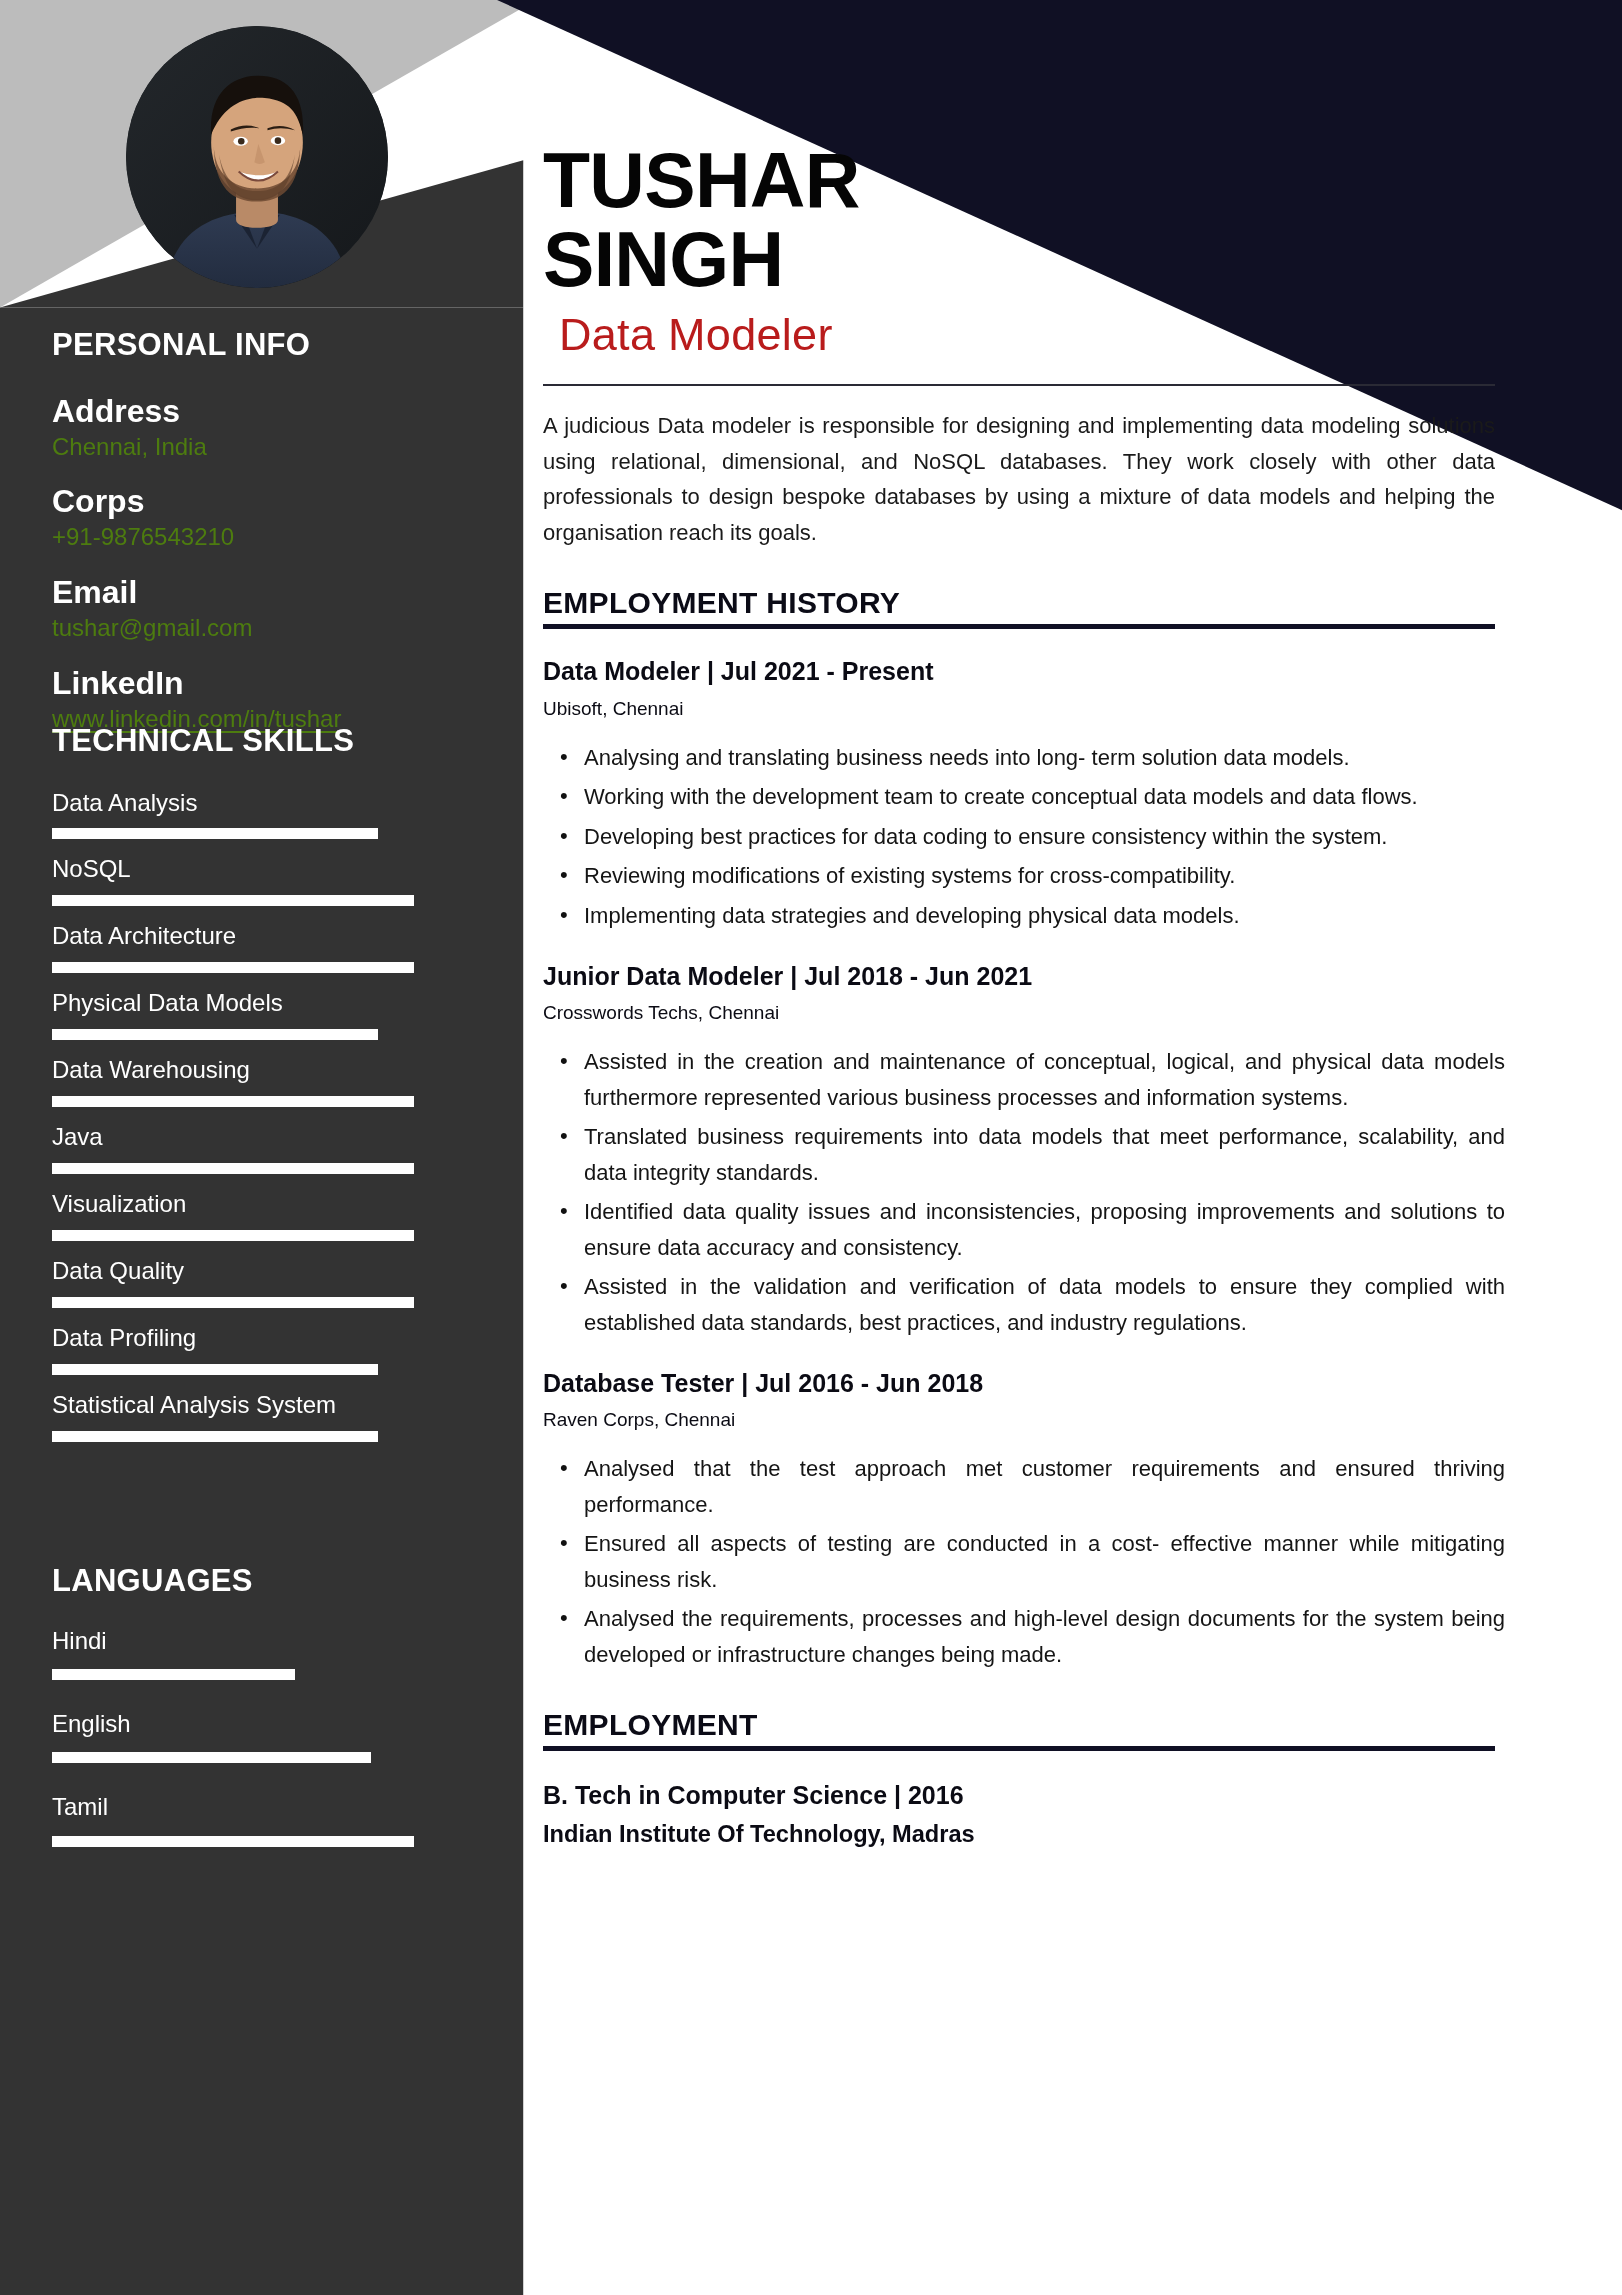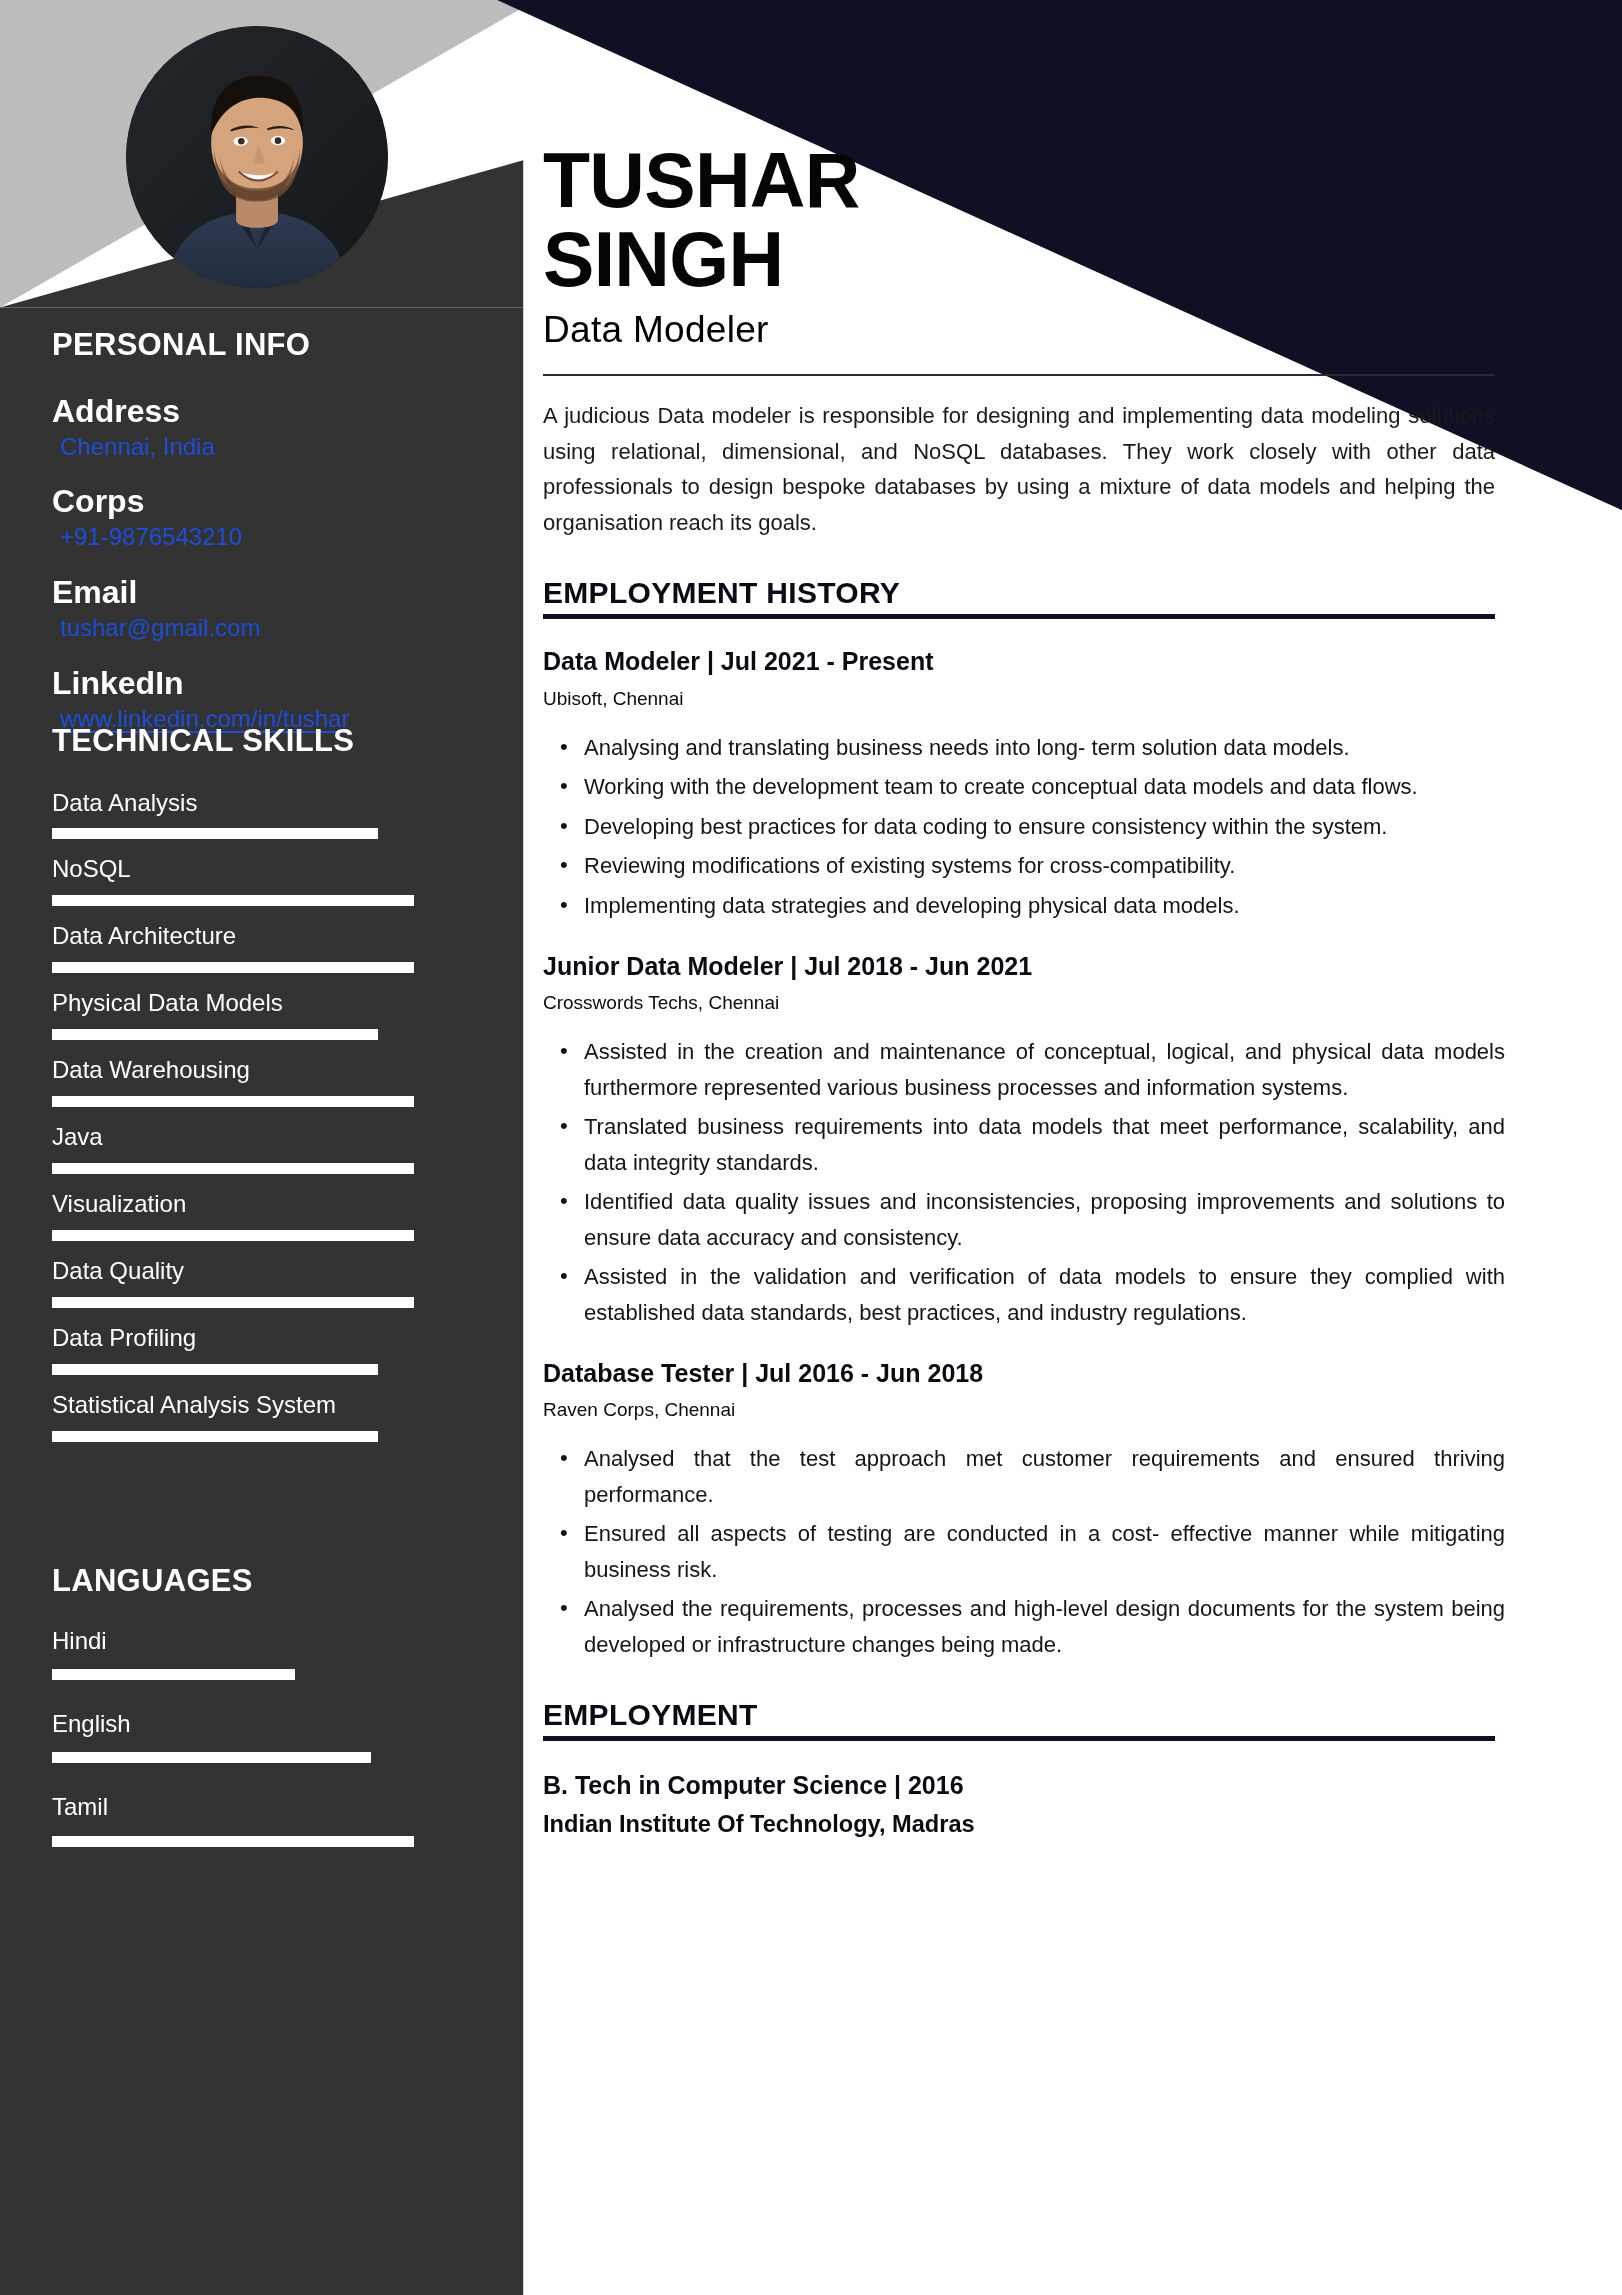--- a/index.html
+++ b/index.html
@@ -30,21 +30,21 @@
   .side-h{
     font-size:31px; font-weight:700; letter-spacing:0.3px;
     margin-bottom:27.5px; color:#fff;
   }
   .sec-personal{ position:absolute; top:327px; left:52px; width:419px; }
   .sec-skills  { position:absolute; top:723px; left:52px; width:419px; }
   .sec-langs   { position:absolute; top:1563px; left:52px; width:419px; }
 
   .info-row{ margin-bottom:19.6px; }
   .info-label{ font-size:32px; font-weight:700; line-height:1.25; }
-  .info-value{ font-size:24px; font-weight:400; line-height:1.3; color:#1d4ed8;margin-left:8px; }
+  .info-value{ font-size:24px; font-weight:400; line-height:1.3; color:#4d7c0f; }
   .info-value.link{ text-decoration:underline; text-underline-offset:3.9px; }
 
   .skill{ margin-bottom:14.4px; }
   .skill-name{ font-size:24px; font-weight:400; line-height:1.35; margin-bottom:9.2px;}
   .bar-track{ width:362px; height:11px; background:transparent; }
   .bar-fill{ height:11px; background:#ffffff; }
 
   .lang{ margin-bottom:30px; }
   .lang-name{ font-size:24px; font-weight:400; margin-bottom:14.4px; }
 
@@ -52,22 +52,22 @@
   .main{
     position:absolute; left:543px; top:0; width:962px; z-index:3; color:#111;
   }
   .name{
     font-family:"Liberation Sans Narrow","Liberation Sans",sans-serif;
     font-size:77px; font-weight:700; line-height:1.02;
     letter-spacing:-0.7px; color:#050505; margin-top:141px;
     text-transform:uppercase;
   }
   .role{
-    font-size:37px; font-weight:400; color:#000000;
-    margin-top:10.5px; letter-spacing:0.3px;
+    font-size:45px; font-weight:400; color:#b91c1c;
+    margin-top:10.5px; letter-spacing:0.3px;margin-left:16px;
   }
   .rule-thin{ height:2px; background:#2a2a35; margin:23.6px 0 22px 0; width:952px; }
 
   .summary{
     font-size:22px; line-height:1.62; text-align:justify;
     color:#1a1a1a; width:952px;
   }
 
   .sec-title{
     font-size:30px; font-weight:700; letter-spacing:0.3px;

